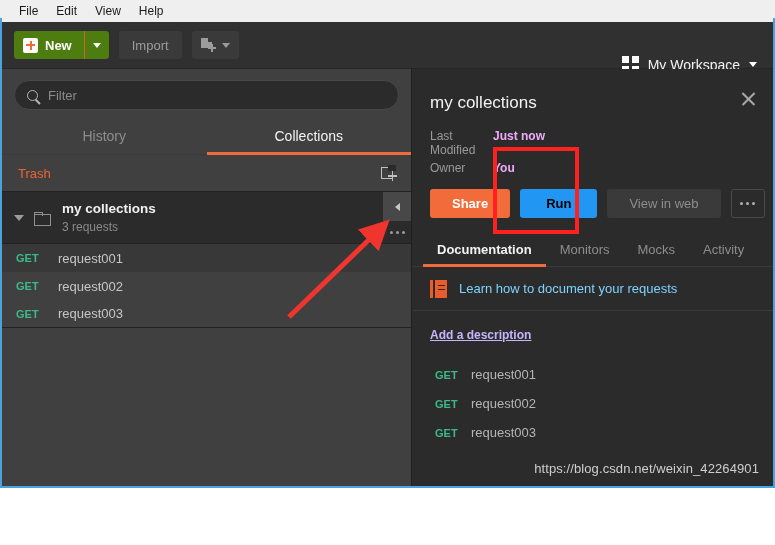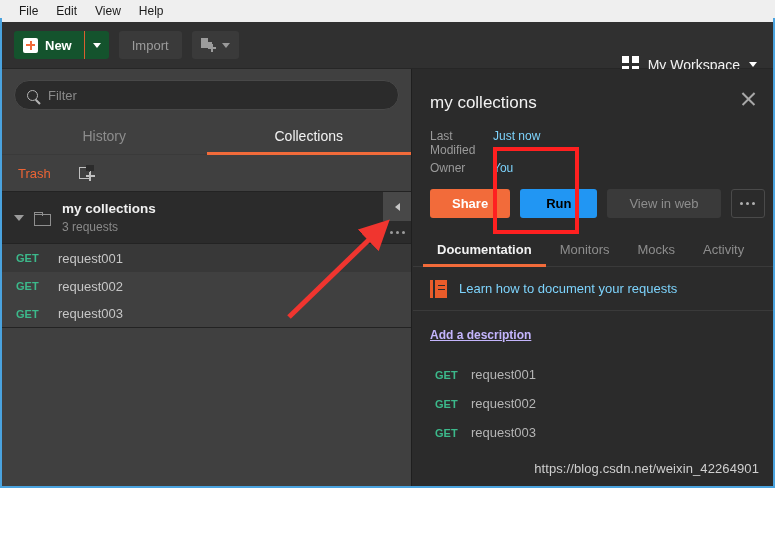--- a/index.html
+++ b/index.html
@@ -48,21 +48,21 @@
     position: absolute; left: 2px; top: 22px;
     width: 771px; height: 47px;
     background: #303030;
     display: flex; align-items: center;
     padding-left: 12px;
     border-bottom: 1px solid #262626;
   }
   .btn-new {
     display: flex; align-items: center;
     height: 28px;
-    background: #14532d;
+    background: #4d7c0f;
     border-radius: 3px;
     overflow: hidden;
     cursor: pointer;
   }
   .btn-new .core {
     display: flex; align-items: center; gap: 7px;
     padding: 0 12px 0 9px; height: 28px;
   }
   .plus-icon {
     width: 15px; height: 15px;
@@ -181,21 +181,21 @@
   }
   .tab.active { color: #f2f2f2; }
   .tab.active:after {
     content: ""; position: absolute;
     left: 0; right: 0; bottom: -1px; height: 3px;
     background: #f26b3a;
   }
 
   .trash-row {
     height: 37px;
-    display: flex; align-items: center; justify-content: flex-start;
+    display: flex; align-items: center; justify-content: space-between;
     padding: 0 14px 0 16px;
     border-bottom: 1px solid #232323;
     gap: 28px;
   }
   .trash-lbl { font-size: 13px; color: #ec6435; cursor: pointer; }
   .newfolder-icon {
     position: relative; width: 16px; height: 15px; cursor: pointer;
   }
   .newfolder-icon .bx {
     position: absolute; left: 0; top: 1px;
@@ -301,21 +301,21 @@
   .close-x:before, .close-x:after {
     content: ""; position: absolute; left: 0; top: 8px;
     width: 17px; height: 1.8px; background: #a8a8a8;
   }
   .close-x:before { transform: rotate(45deg); }
   .close-x:after  { transform: rotate(-45deg); }
 
   .meta-table { margin: 16px 0 0 17px; }
   .meta-line { display: flex; align-items: baseline; margin-bottom: 4px; }
   .meta-key { width: 63px; font-size: 12px; color: #9a9a9a; flex: 0 0 auto; }
-  .meta-val { font-size: 12px; color: #7dd3fc; font-weight: normal; }
+  .meta-val { font-size: 12px; color: #f0abfc; font-weight: bold; }
 
   .act-row { display: flex; align-items: center; gap: 10px; margin: 14px 0 0 17px; }
   .act-btn {
     height: 29px; border-radius: 3px;
     display: flex; align-items: center; justify-content: center;
     padding: 0 22px;
     font-size: 13px; font-weight: bold;
     cursor: pointer;
   }
   .act-share { background: #f26b3a; color: #fff; }

